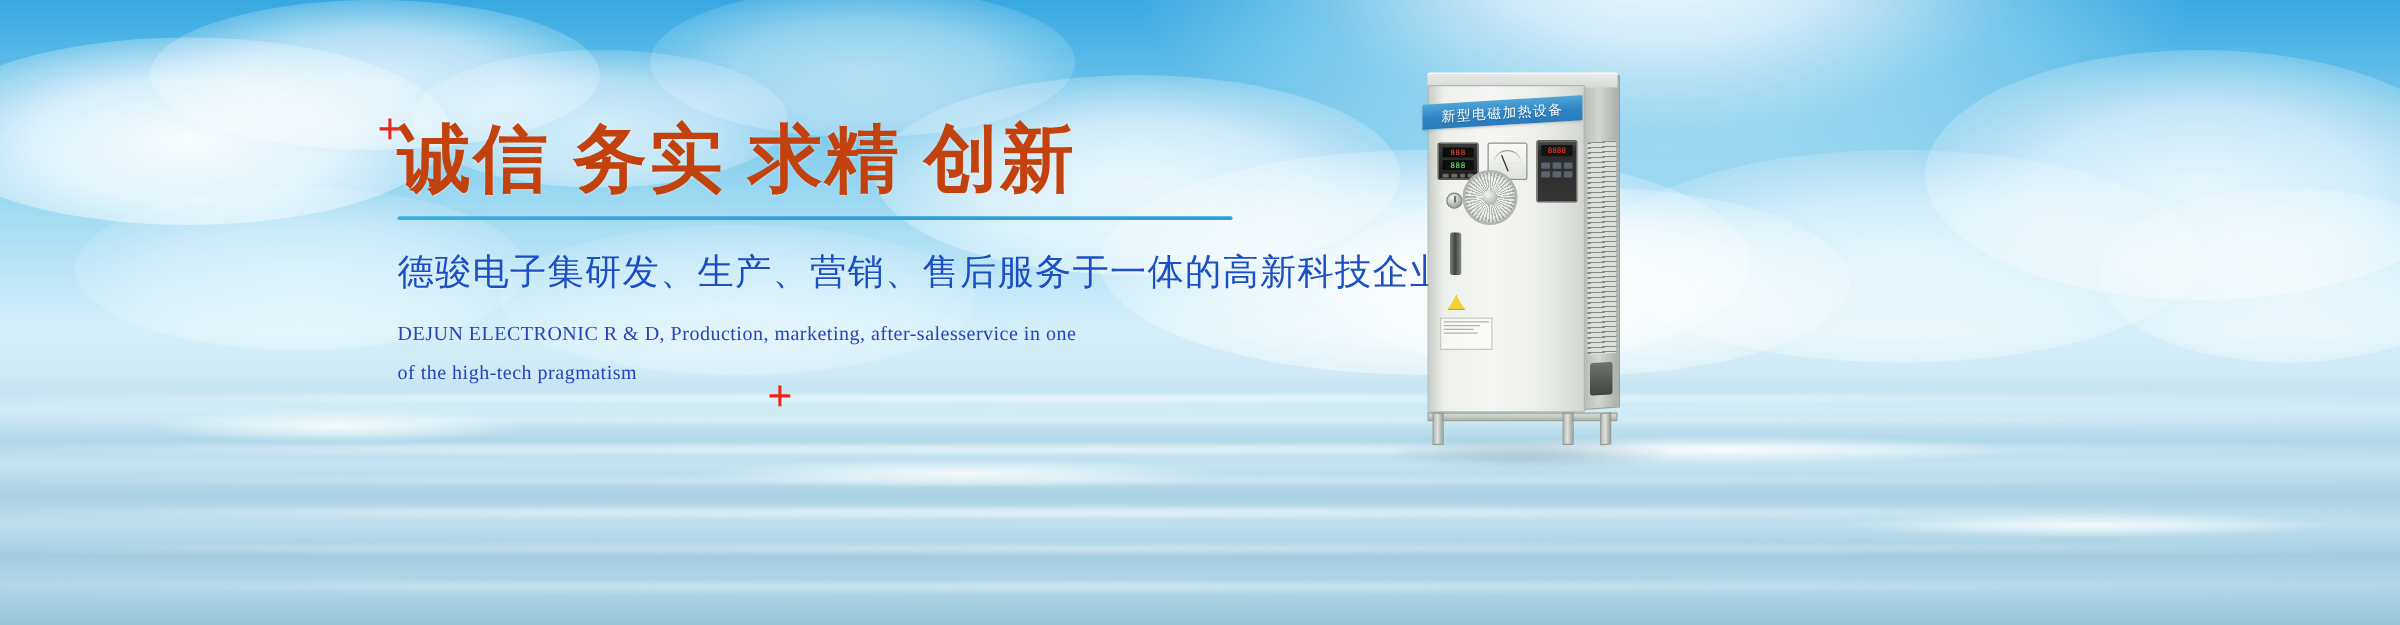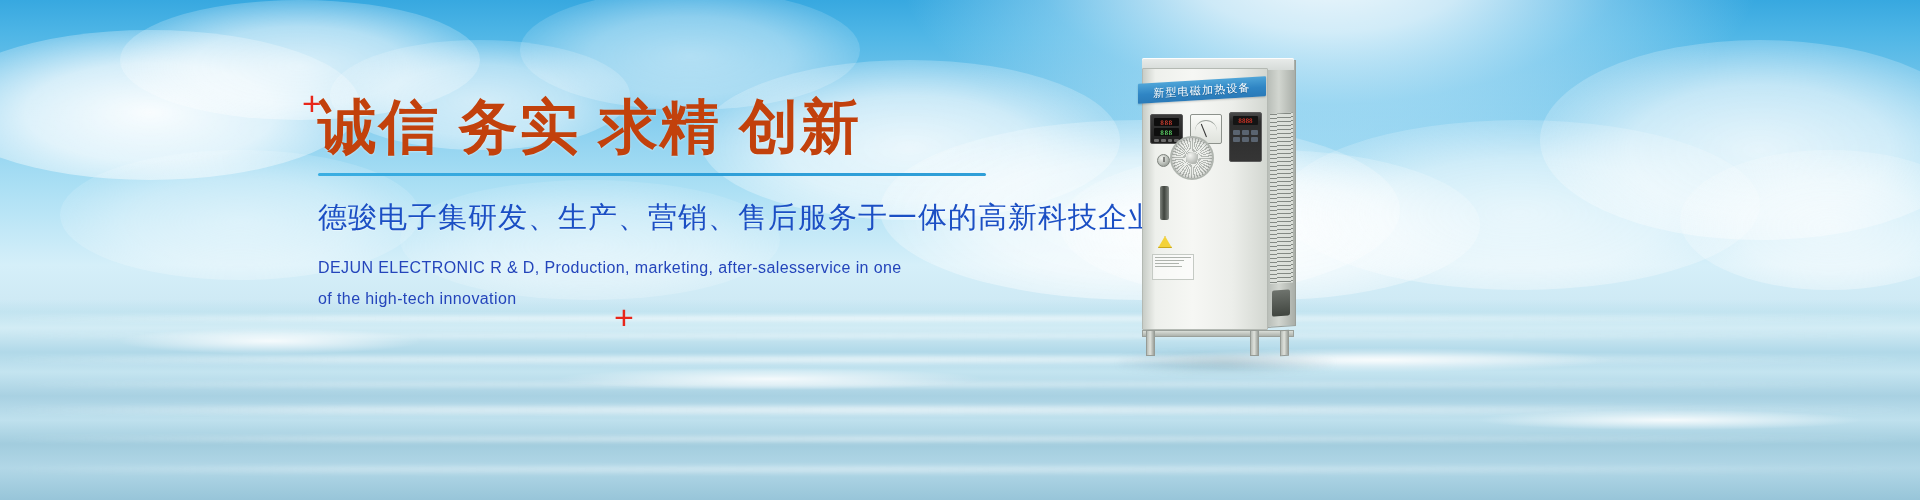--- a/index.html
+++ b/index.html
@@ -112,21 +112,21 @@
     font-family:"Liberation Serif","DejaVu Serif",serif;
     font-size:29px;
     letter-spacing:1px;
     white-space:nowrap;
     text-shadow:0 1px 1px rgba(255,255,255,0.4);
   }
 
   .subhead-en {
     margin-top:14px;
     color:#2445bb;
-    font-family:Liberation Sans, sans-serif;
+    font-family:Liberation Serif, serif;
     font-size:16px;
     line-height:1.95;
     letter-spacing:0.4px;
     white-space:nowrap;
   }
 
   
   .plus {
     position:absolute;
     color:#e8261a;
@@ -352,21 +352,21 @@
 
   <div class="plus plus-a">+</div>
   <div class="plus plus-b">+</div>
 
   <div class="copy">
     <div class="headline">诚信 务实 求精 创新</div>
     <div class="divider"></div>
     <div class="subhead-cn">德骏电子集研发、生产、营销、售后服务于一体的高新科技企业</div>
     <div class="subhead-en">
       <div>DEJUN ELECTRONIC R &amp; D, Production, marketing, after-salesservice in one</div>
-      <div>of the high-tech innovation</div>
+      <div>of the high-tech pragmatism</div>
     </div>
   </div>
 
   <div class="shadow"></div>
 
   <div class="machine">
     <div class="mach-side"></div>
     <div class="vents"></div>
     <div class="outlet"></div>
 

